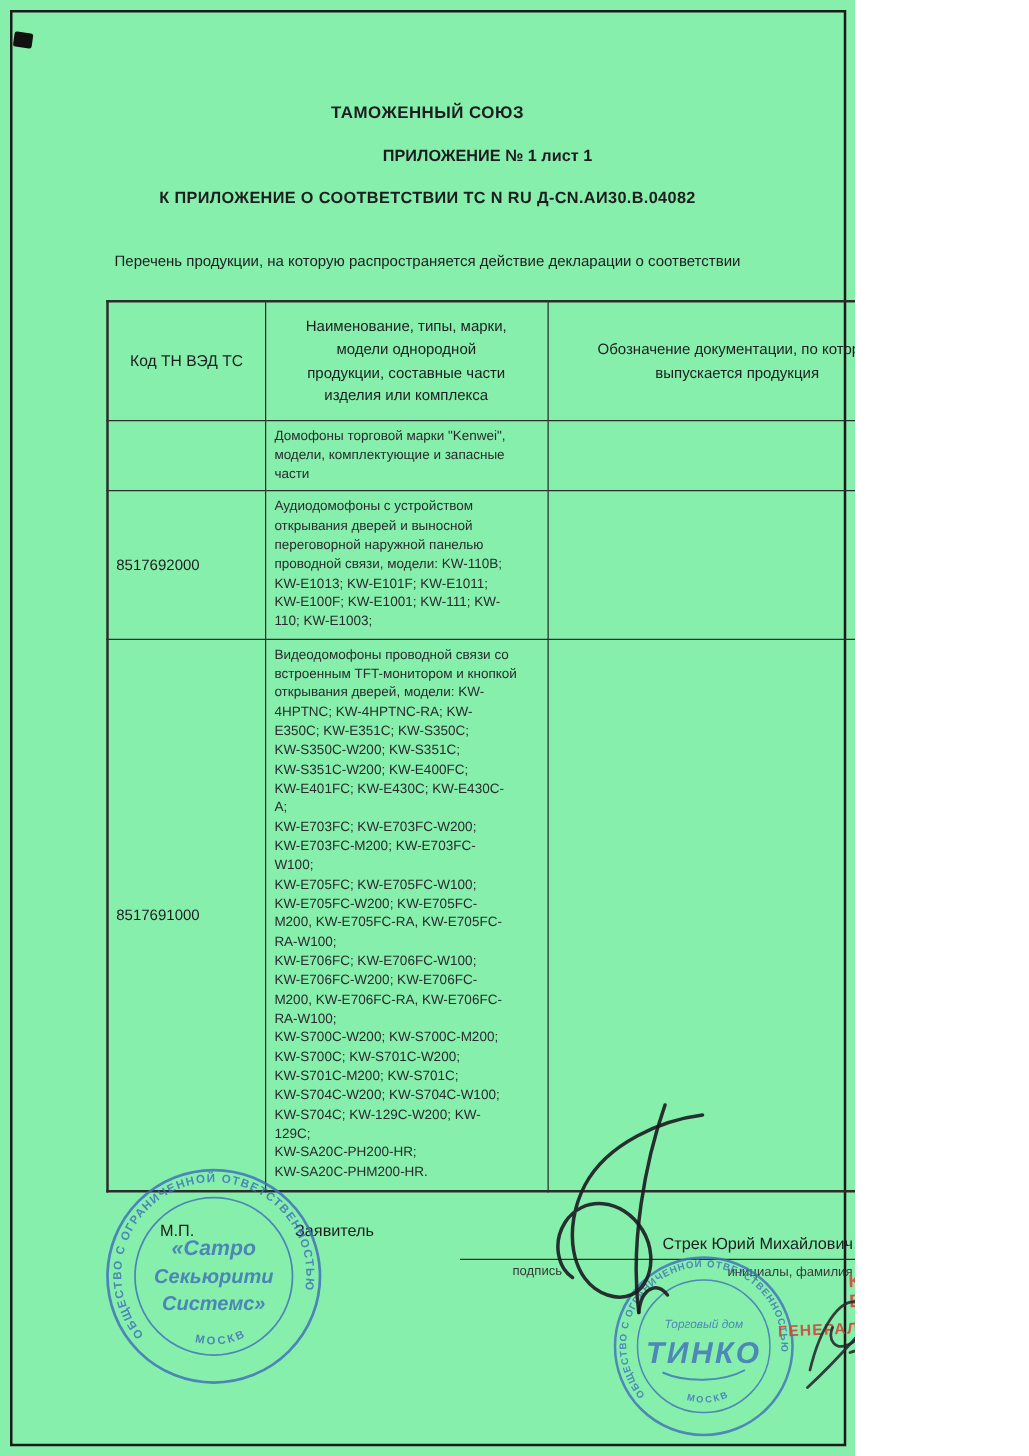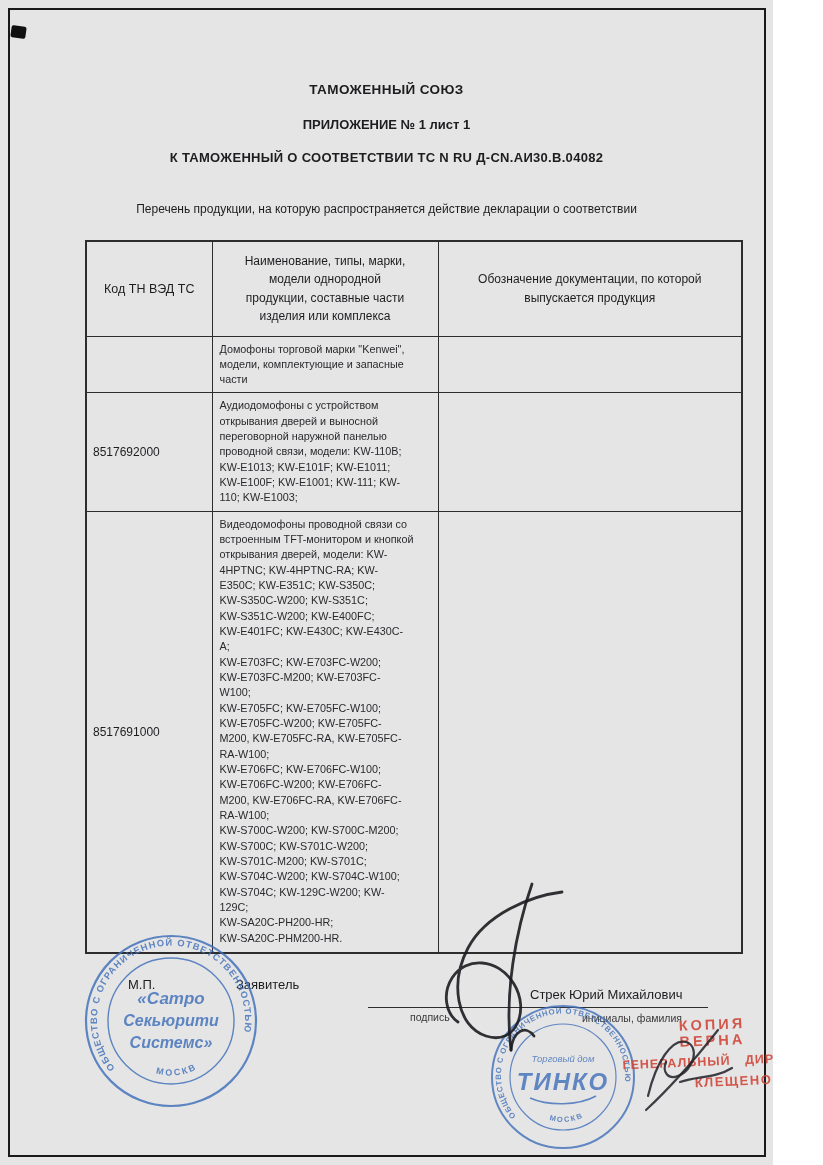--- a/index.html
+++ b/index.html
@@ -1,38 +1,38 @@
 <!DOCTYPE html>
 <html><head>
 <meta charset="utf-8">
 <style>
   * { margin:0; padding:0; box-sizing:border-box; }
   html,body { background:#ffffff; }
   body { font-family:"Liberation Sans","DejaVu Sans",sans-serif; color:#1d1d20; }
 
   .page {
     position:relative;
-    width:773px; height:1165px;
-    background:#e5e5e5;
+    width:684px; height:1165px;
+    background:#86efac;
     overflow:hidden;
   }
   .scan-frame {
     position:absolute; left:8px; top:8px; right:7px; bottom:8px;
     border:2px solid #1a1a1a;
     pointer-events:none;
   }
   .corner-mark {
     position:absolute; left:11px; top:26px; width:15px; height:12px;
     background:#111; transform:rotate(8deg); border-radius:2px;
   }
 
   
   .doc-header { position:absolute; left:0; top:0; width:100%; text-align:center; }
   .h-line1 { position:absolute; top:82px;  width:100%; font-size:13.5px; font-weight:bold; letter-spacing:.4px; }
-  .h-line2 { position:absolute; top:117px; width:100%; font-size:13px;   font-weight:bold; }
+  .h-line2 { position:absolute; top:117px; width:100%; font-size:13px;   font-weight:bold;margin-left:48px; }
   .h-line3 { position:absolute; top:150px; width:100%; font-size:13px;   font-weight:bold; letter-spacing:.3px; }
   .h-intro { position:absolute; top:202px; width:100%; font-size:12px; }
 
   
   .doc-table {
     position:absolute; left:85px; top:240px; width:656px;
     border-collapse:collapse; table-layout:fixed;
     border:2px solid #2d2d2d;
   }
   .doc-table th, .doc-table td {
@@ -82,21 +82,21 @@
 </head>
 <body>
 
 <div class="page">
   <div class="scan-frame"></div>
   <div class="corner-mark"></div>
 
   <div class="doc-header">
     <div class="h-line1 f-abs" style="position:absolute;">ТАМОЖЕННЫЙ СОЮЗ</div>
     <div class="h-line2 f-abs" style="position:absolute;">ПРИЛОЖЕНИЕ № 1 лист 1</div>
-    <div class="h-line3 f-abs" style="position:absolute;">К ТАМОЖЕННЫЙ О СООТВЕТСТВИИ ТС N RU Д-CN.АИ30.В.04082</div>
+    <div class="h-line3 f-abs" style="position:absolute;">К ПРИЛОЖЕНИЕ О СООТВЕТСТВИИ ТС N RU Д-CN.АИ30.В.04082</div>
     <div class="h-intro f-abs" style="position:absolute;">Перечень продукции, на которую распространяется действие декларации о соответствии</div>
   </div>
 
   <table class="doc-table">
     <colgroup>
       <col style="width:126px">
         <col style="width:226px">
         <col style="width:304px">
     </colgroup>
     <thead>

